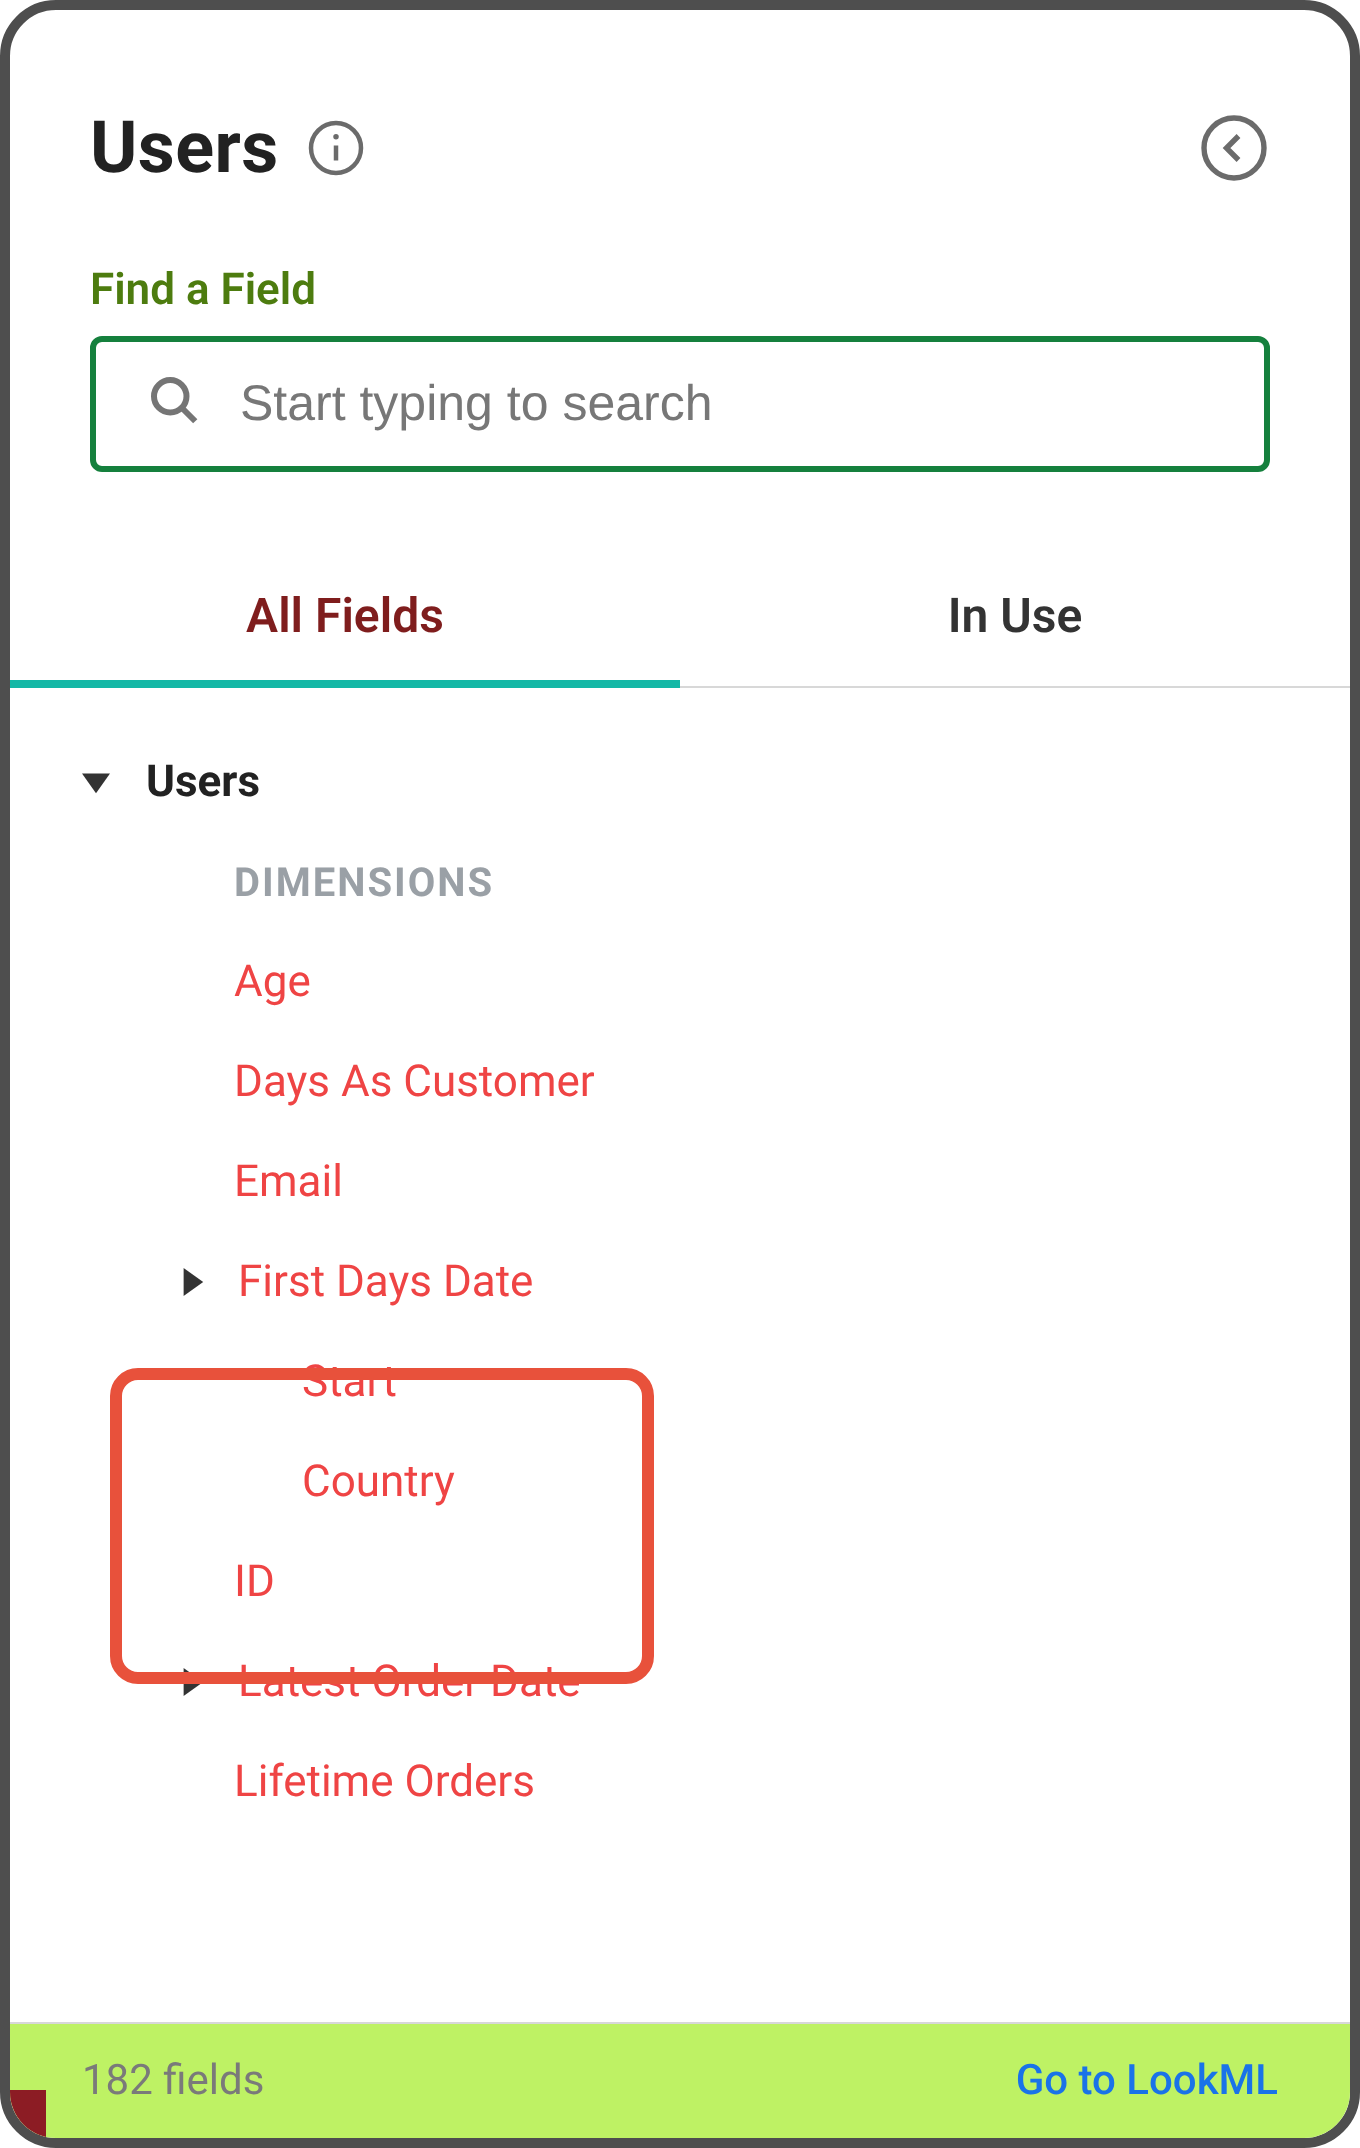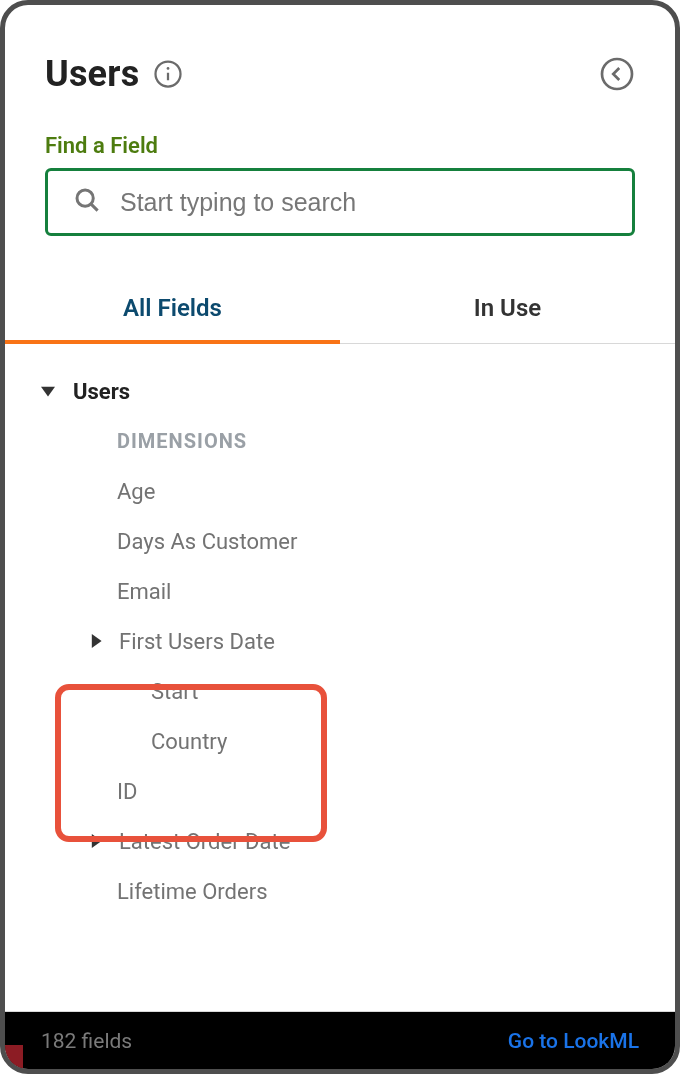--- a/index.html
+++ b/index.html
@@ -30,48 +30,48 @@
   }
   .search-icon { width: 30px; height: 30px; color: #757575; }
   .search-input {
     border: none; outline: none; font-size: 25px; color: #333;
     flex: 1; background: transparent;
   }
   .search-input::placeholder { color: #777; }
 
   .tabs { display: flex; margin-top: 42px; border-bottom: 1px solid #d8d8d8; margin-left: -40px; margin-right: -40px; }
   .tab { flex: 1; text-align: center; padding: 16px 0 18px 0; font-size: 24px; font-weight: 600; color: #333; cursor: pointer; }
-  .tab.active { color: #0c4a6e; border-bottom: 4px solid #f97316; margin-bottom: -1px; }
+  .tab.active { color: #7f1d1d; border-bottom: 4px solid #14b8a6; margin-bottom: -1px; }
 
   .tree { margin-top: 22px; margin-left: -40px; margin-right: -40px; padding: 0 16px 0 28px; font-size: 22px; color: #222; }
   .row { display: flex; align-items: center; min-height: 50px; }
   .caret { width: 30px; display:inline-flex; justify-content:center; }
   .caret svg { width: 14px; height: 14px; }
   .indent-1 { padding-left: 48px; }
   .indent-2 { padding-left: 84px; }
   .indent-3 { padding-left: 118px; }
   .group-title { font-weight: 700; }
   .dim-header { color: #9aa0a6; font-weight: 700; letter-spacing: 1px; font-size: 20px; text-align: center; }
-  .field { font-weight: 400; color: #737373; }
+  .field { font-weight: 400; color: #ef4444; }
   .highlight-box {
     position: absolute;
     left: 50px; top: 679px;
     width: 272px; height: 158px;
     border: 6px solid #e8513b;
     border-radius: 14px;
     pointer-events: none;
   }
 
   .footer {
     position: absolute; left: 0; right: 0; bottom: 0;
     border-top: 1px solid #d8d8d8;
     height: 58px;
     display: flex; align-items: center; justify-content: space-between;
     padding: 0 36px;
-    background: #000000;
+    background: #bef264;
     gap: 48px;
   }
   .footer-count { color: #7a7a7a; font-size: 21px; }
   .footer-link { color: #1a73e8; font-size: 21px; font-weight: 500; text-decoration: none; cursor: pointer; }
 
   .corner-mark {
     position: absolute;
     left: 0; bottom: 0;
     width: 18px; height: 24px;
     background: #8c1c24;
@@ -145,21 +145,21 @@
       <div class="row indent-2">
         <span class="field">Email</span>
       </div>
 
       <div class="row indent-1">
         <span class="caret">
           <svg viewBox="0 0 10 10">
               <polygon points="2,0 9,5 2,10" fill="#333"></polygon>
             </svg>
         </span>
-        <span class="field" style="margin-left:8px;">First Users Date</span>
+        <span class="field" style="margin-left:8px;">First Days Date</span>
       </div>
 
 
       <div class="row indent-3">
         <span class="field">Start</span>
       </div>
 
       <div class="row indent-3">
         <span class="field">Country</span>
       </div>

